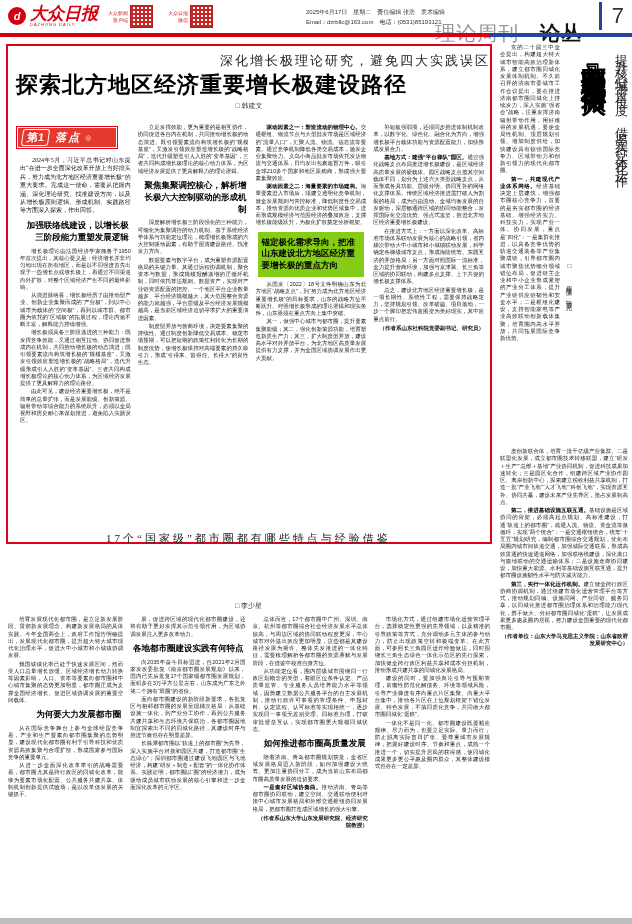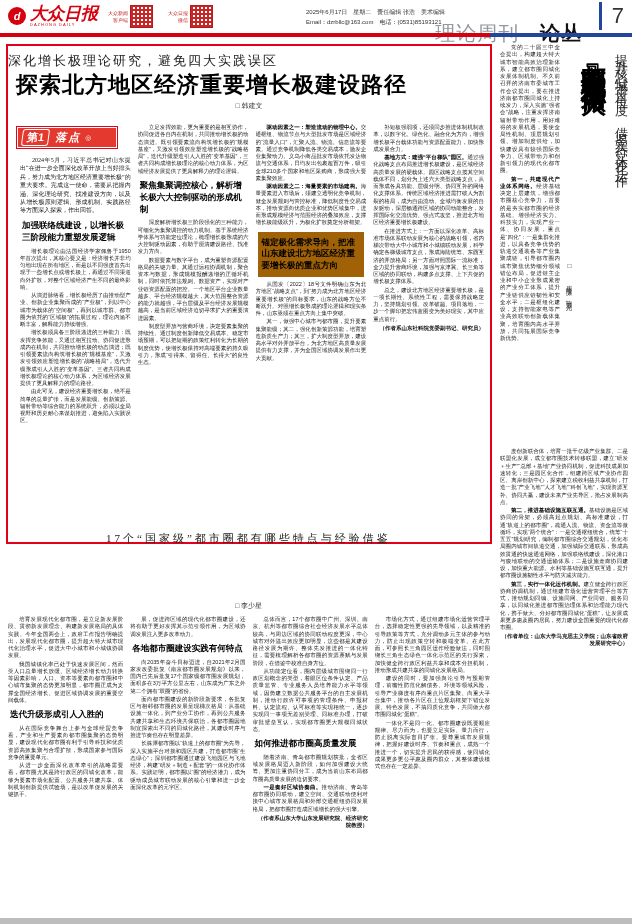--- a/index.html
+++ b/index.html
@@ -21,38 +21,38 @@
   .dateblock{position:absolute;left:306px;top:8px;font-size:6px;color:#333;line-height:1.6;}
   .section-title{position:absolute;right:50px;top:20px;font-size:20px;letter-spacing:1px;white-space:nowrap;}
   .section-light{color:#93989e;font-weight:normal;}
   .section-bold{color:#111;font-weight:bold;}
   .page-no{position:absolute;right:8px;top:2px;height:28px;border-left:3px solid #23459c;
            padding-left:10px;font-size:22px;color:#333;display:flex;align-items:center;}
   .rule-red{position:absolute;left:0;top:33px;width:490px;height:4px;background:#d6000f;}
   .rule-blue{position:absolute;left:490px;top:33px;width:142px;height:4px;background:#23459c;}
   
   .main-box{position:absolute;left:6px;top:44px;width:486px;height:500px;border:2px solid #e4001b;box-sizing:border-box;}
-  .m-kicker{margin:6px 0 0;text-align:left;font-family:"Liberation Serif",serif;font-size:13px;letter-spacing:2px;color:#222;}
+  .m-kicker{margin:6px 0 0;text-align:right;font-family:"Liberation Serif",serif;font-size:13px;letter-spacing:2px;color:#222;}
   .m-title{margin:2px 8px 0;text-align:left;font-size:22px;font-weight:900;letter-spacing:1px;color:#000;line-height:1.15;}
   .m-byline{margin:4px 0 0;text-align:center;font-size:7px;color:#333;}
   .badge{position:absolute;left:8px;top:80px;width:102px;height:23px;border:1px solid #e4001b;padding:1px;box-sizing:border-box;}
   .badge-in{width:100%;height:100%;background:#e4392f;display:flex;align-items:center;box-sizing:border-box;padding:0 4px;}
   .badge-no{border:1px solid #fff;border-radius:3px;transform:skewX(-8deg);color:#fff;font-weight:bold;font-size:11px;padding:0 4px;}
   .badge-label{color:#fff;font-style:italic;font-weight:bold;font-size:11px;margin-left:6px;letter-spacing:2px;}
   .badge-mark{color:#fff;font-size:7px;margin-left:4px;}
   .cols{position:absolute;display:flex;gap:7px;}
   .main-cols{left:12px;top:78px;width:464px;height:412px;}
   .col{flex:1;overflow:hidden;min-width:0;}
   .sp{height:32px;}
   p.para{margin:0 0 1px;font-size:5.5px;line-height:1.32;text-align:justify;text-indent:2em;color:#222;}
   p.intro{margin:0 0 2px;font-size:6px;line-height:1.4;text-align:justify;text-indent:2em;
           font-family:"Liberation Serif",serif;color:#111;}
-  h4.sub{margin:5px 2px 4px;font-size:8.5px;font-weight:bold;text-align:left;line-height:1.4;
+  h4.sub{margin:5px 2px 4px;font-size:8.5px;font-weight:bold;text-align:right;line-height:1.4;
          font-family:"Liberation Serif",serif;color:#000;}
-  h4.hbox{background:#a16207;padding:5px 4px;text-align:left;}
+  h4.hbox{background:#84cc16;padding:5px 4px;text-align:left;}
   p.credit{margin:2px 0 0;font-size:5.5px;font-weight:bold;text-align:right;color:#111;line-height:1.3;}
   p.para b{font-weight:bold;color:#000;}
   
   .b-kicker{position:absolute;left:0;top:531px;width:497px;text-align:center;
             font-family:"Liberation Serif",serif;font-size:11px;letter-spacing:3px;color:#222;}
   .b-title{position:absolute;left:0;top:564px;width:497px;text-align:center;
            font-size:27px;font-weight:900;letter-spacing:1px;color:#000;}
   .b-byline{position:absolute;left:0;top:601px;width:497px;text-align:center;font-size:7px;color:#333;}
   .bottom-cols{left:8px;top:616px;width:482px;height:300px;}
   
@@ -154,21 +154,21 @@
         </div>
       </div>
   </div>
 
   <div class="b-kicker">17个“国家级”都市圈都有哪些特点与经验借鉴</div>
   <div class="b-byline">□ 李少星</div>
   <div class="cols bottom-cols">
       <div class="col">
         <p class="para">培育发展现代化都市圈，是立足新发展阶段、贯彻新发展理念、构建新发展格局的具体实践。今年全国两会上，政府工作报告明确提出，发展现代化都市圈，提升超大特大城市现代化治理水平，促进大中小城市和小城镇协调发展。</p>
         <p class="para">我国城镇化率已处于快速发展区间，然而受人口总量增长放缓、区域经济增长动力转换等因素影响，人口、资本等要素向都市圈和中心城市集聚的态势更加明显，都市圈正成为支撑全国经济增长、促进区域协调发展的重要空间载体。</p>
-        <h4 class="sub">迭代升级形成引人入胜的</h4>
+        <h4 class="sub">为何要大力发展都市圈</h4>
         <p class="para">从在国际竞争舞台上参与全球经贸竞争看，产业和生产要素向都市圈集聚的态势明显，建设现代化都市圈有利于引导科技和优质资源高效集聚与合理扩散，形成国家参与国际竞争的重要单元。</p>
         <p class="para">从进一步全面深化改革牵引的战略需要看，都市圈尤其是跨行政区的同城化改革，能够为要素市场化配置、公共服务共建共享、体制机制创新提供试验场，是以改革促发展的关键抓手。</p>
       </div>
       <div class="col">
         <p class="para">展，促进跨区域的现代化都市圈建设，还将有助于更好发挥其示范引领作用，为区域协调发展注入更多改革动力。</p>
         <h4 class="sub">各地都市圈建设实践有何特点</h4>
         <p class="para">向2035年奋斗目标迈进，自2021年2月国家发改委批复《南京都市圈发展规划》以来，国内已先后批复17个国家级都市圈发展规划，面积多在3万平方公里左右，山东成为广东之外第二个拥有“双圈”的省份。</p>
         <p class="para">面向都市圈建设的新阶段新要求，各批复区与相邻都市圈的发展呈现梯次格局：从基础设施一体化，到产业分工协作，再到公共服务共建共享和生态环境共保联治，各都市圈因地制宜探索出不同的同城化路径，其建设时序与推进节奏也存在明显差异。</p>
         <p class="para">长株潭都市圈以“轨道上的都市圈”为先导，深入实施平台对接和园区共建，打造都市圈“生态绿心”；深圳都市圈通过建设飞地园区与飞地经济，构建“研发＋制造＋配套”的一体化协作体系。实践证明，都市圈以“圈”的经济潜力，成为驱动成员城市联动发展的核心引擎和进一步全面深化改革的元字区。</p>
       </div>

